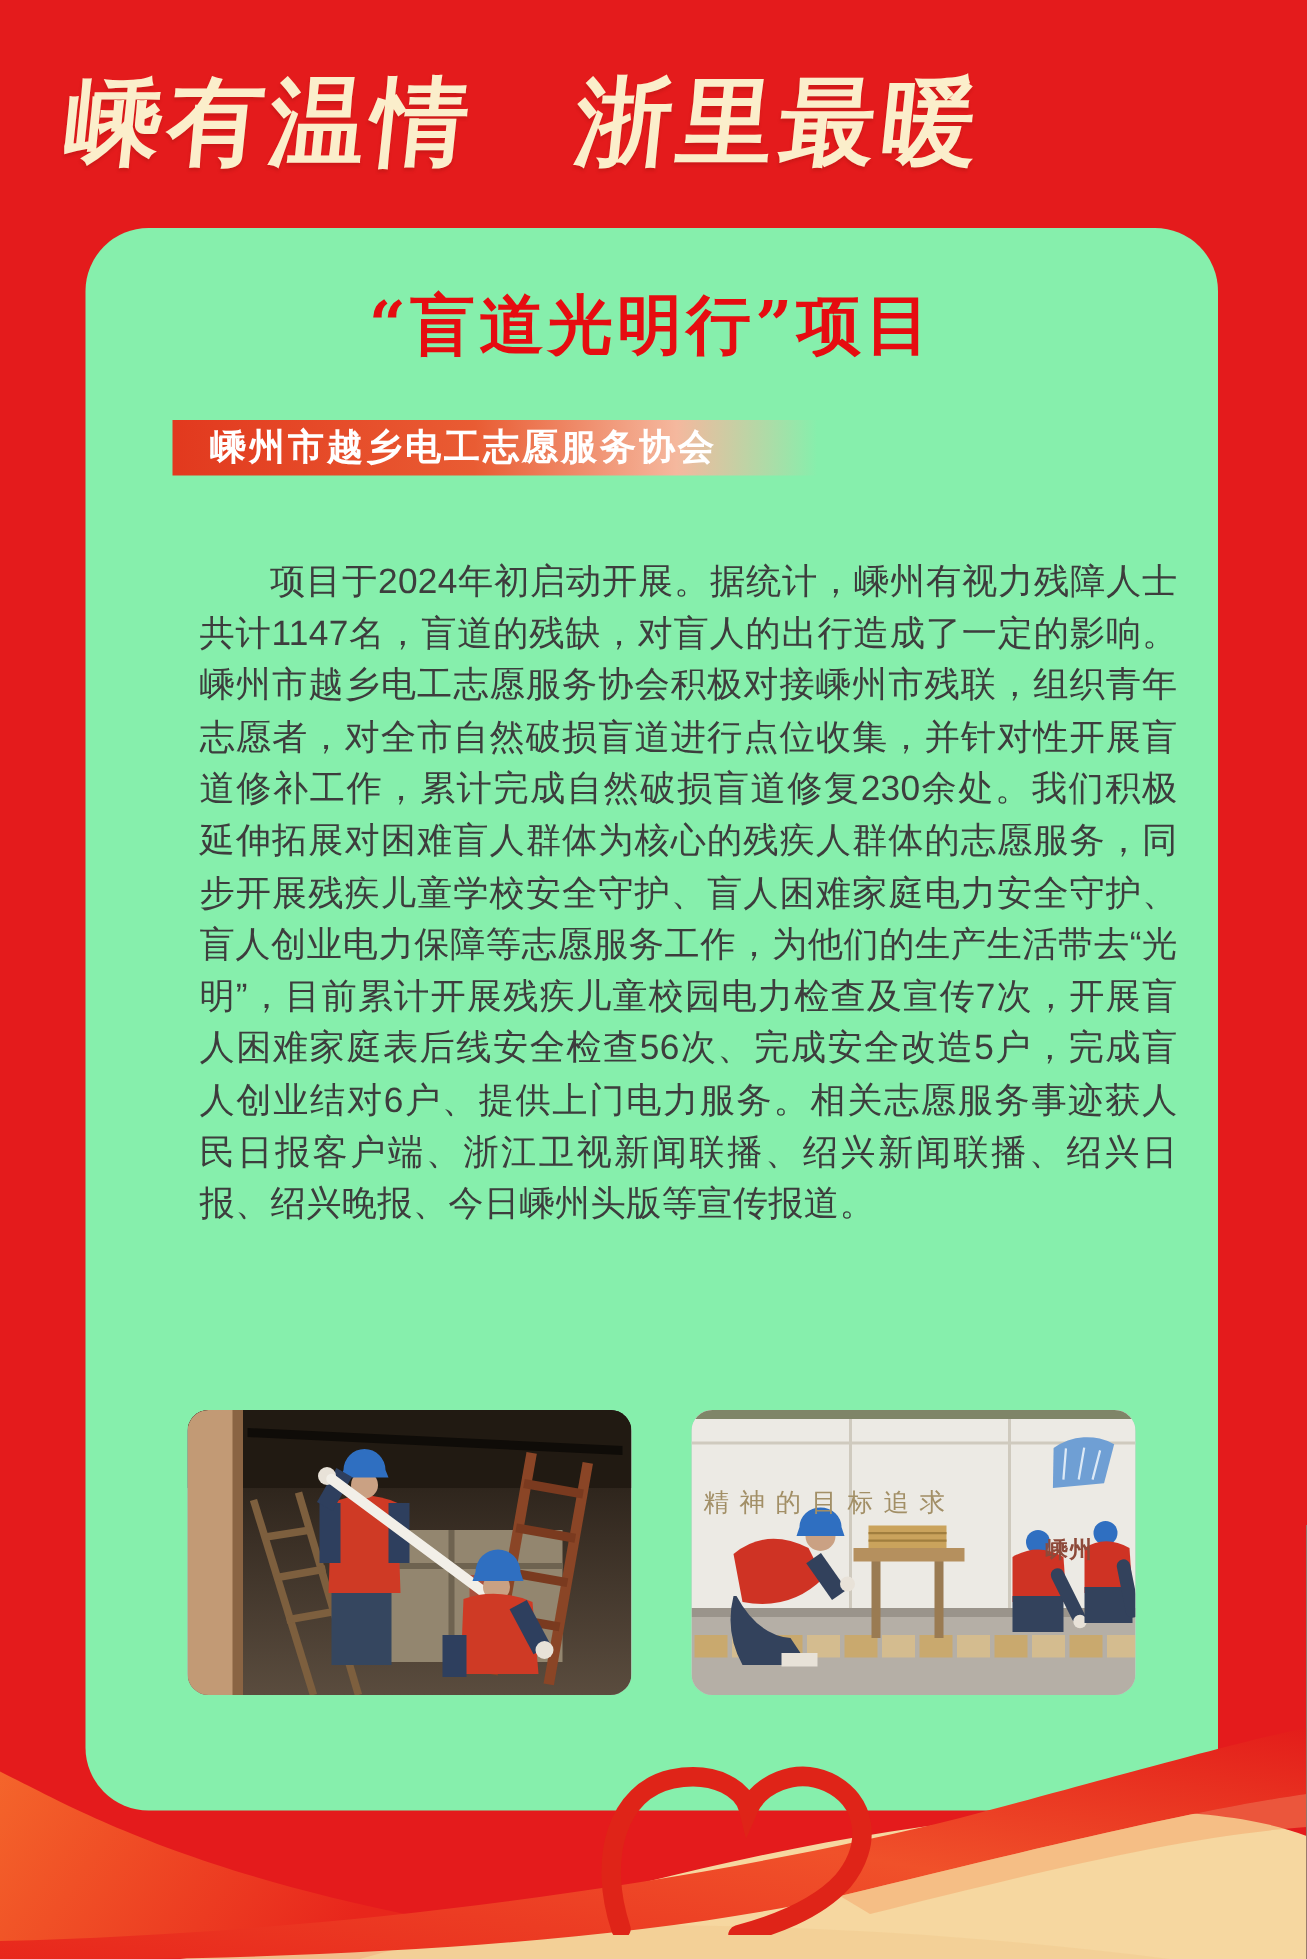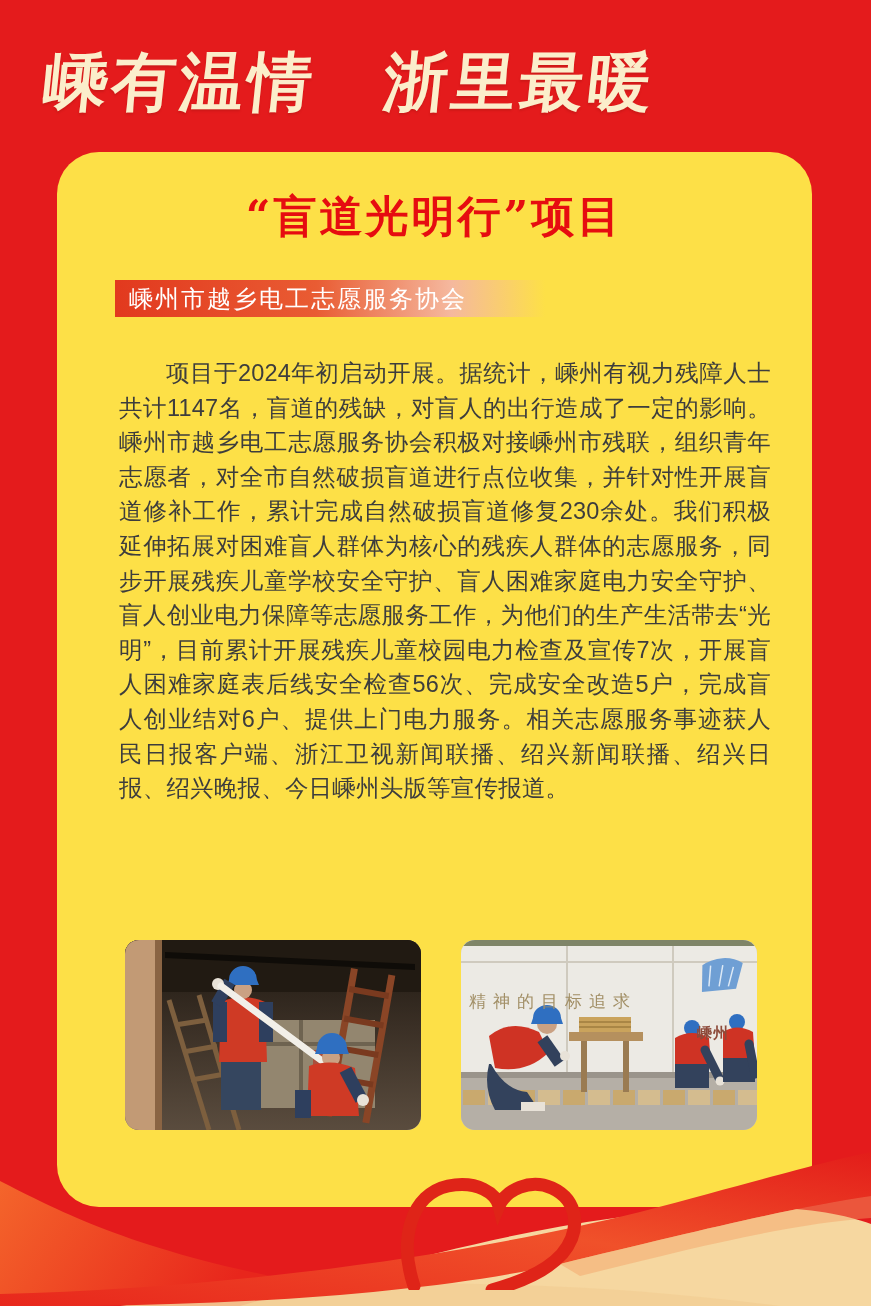--- a/index.html
+++ b/index.html
@@ -13,37 +13,37 @@
     position:absolute;left:44px;top:42px;width:800px;
     font-family:"DejaVu Serif",serif;font-weight:bold;
     font-size:64px;line-height:80px;color:#fbeecb;
     letter-spacing:4px;white-space:pre;
     transform:skewX(-6deg);
     text-shadow:0 2px 2px rgba(140,20,10,.25);
   }
   
   .card{
     position:absolute;left:57px;top:152px;width:755px;height:1055px;
-    background:#fde047;border-radius:42px;z-index:1;
+    background:#86efac;border-radius:42px;z-index:1;
   }
   .title{
     position:absolute;left:0;right:0;top:36px;margin:0;
     text-align:center;
     font-family:"DejaVu Serif",serif;font-weight:bold;
     font-size:43px;color:#e60c10;letter-spacing:3px;
   }
   .banner{
     position:absolute;left:58px;top:128px;width:448px;height:37px;
     background:linear-gradient(90deg,#e2391e 0%,#e95c33 45%,#f5b89e 75%,rgba(255,255,255,0) 96%);
-    color:#ffffff;font-weight:normal;font-size:24px;line-height:37px;
-    padding-left:14px;letter-spacing:2px;box-sizing:border-box;
+    color:#ffffff;font-weight:bold;font-size:24px;line-height:37px;
+    padding-left:25px;letter-spacing:2px;box-sizing:border-box;
     white-space:nowrap;
   }
   .body-text{
-    position:absolute;left:58px;top:200px;width:652px;margin:4px;
+    position:absolute;left:58px;top:200px;width:652px;margin:18px;
     font-size:23.5px;line-height:34.6px;color:#3d3d3d;
     text-align:justify;text-indent:2em;letter-spacing:.2px;
     font-weight:500;
   }
   .photos{
     position:absolute;left:68px;top:788px;display:flex;gap:40px;
   }
   .photo{
     width:296px;height:190px;border-radius:14px;overflow:hidden;
     position:relative;background:#ccc;

